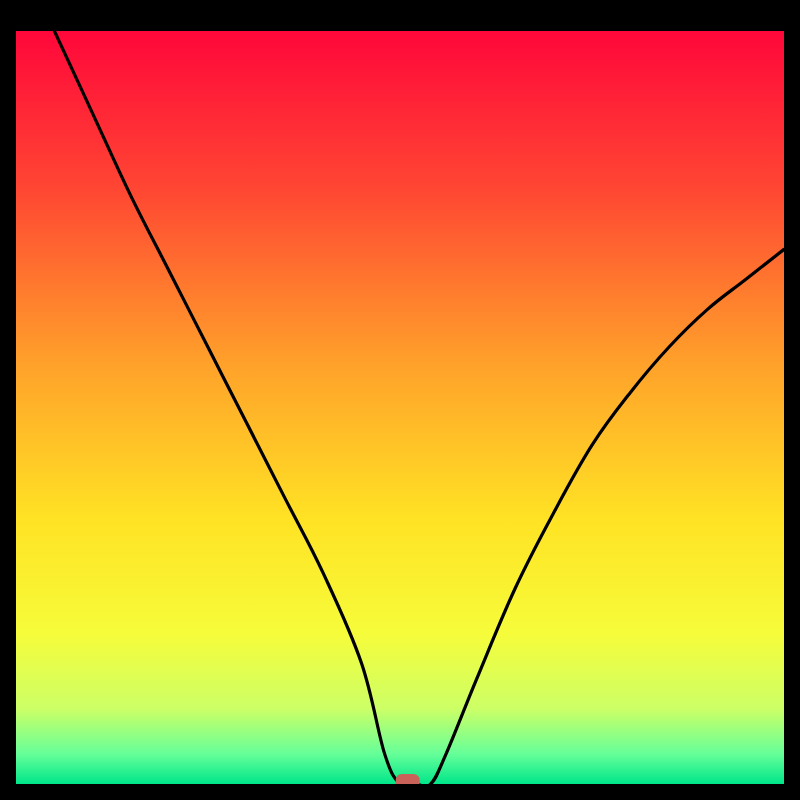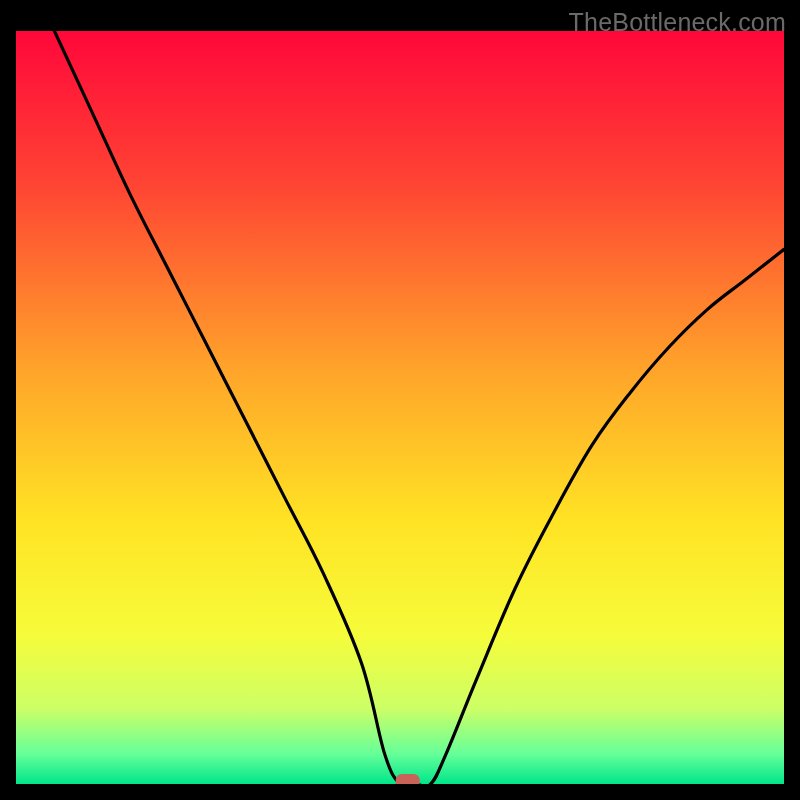--- a/index.html
+++ b/index.html
@@ -35,21 +35,20 @@
     font-size: 25px;
     font-weight: 500;
     letter-spacing: 0.2px;
   }
   svg { display: block; }
 </style>
 </head>
 <body>
 
 <div class="frame">
-  <div class="watermark">TheBottleneck.com</div>
   <div class="plot">
     <svg id="svg" width="768" height="753" viewBox="0 0 768 753">
       <defs>
         <linearGradient id="bg-grad" x1="0" y1="0" x2="0" y2="1">
             <stop offset="0%" stop-color="#ff073a"></stop>
             <stop offset="20%" stop-color="#ff4333"></stop>
             <stop offset="45%" stop-color="#ffa42a"></stop>
             <stop offset="65%" stop-color="#ffe324"></stop>
             <stop offset="80%" stop-color="#f6fc3a"></stop>
             <stop offset="90%" stop-color="#ccff66"></stop>

